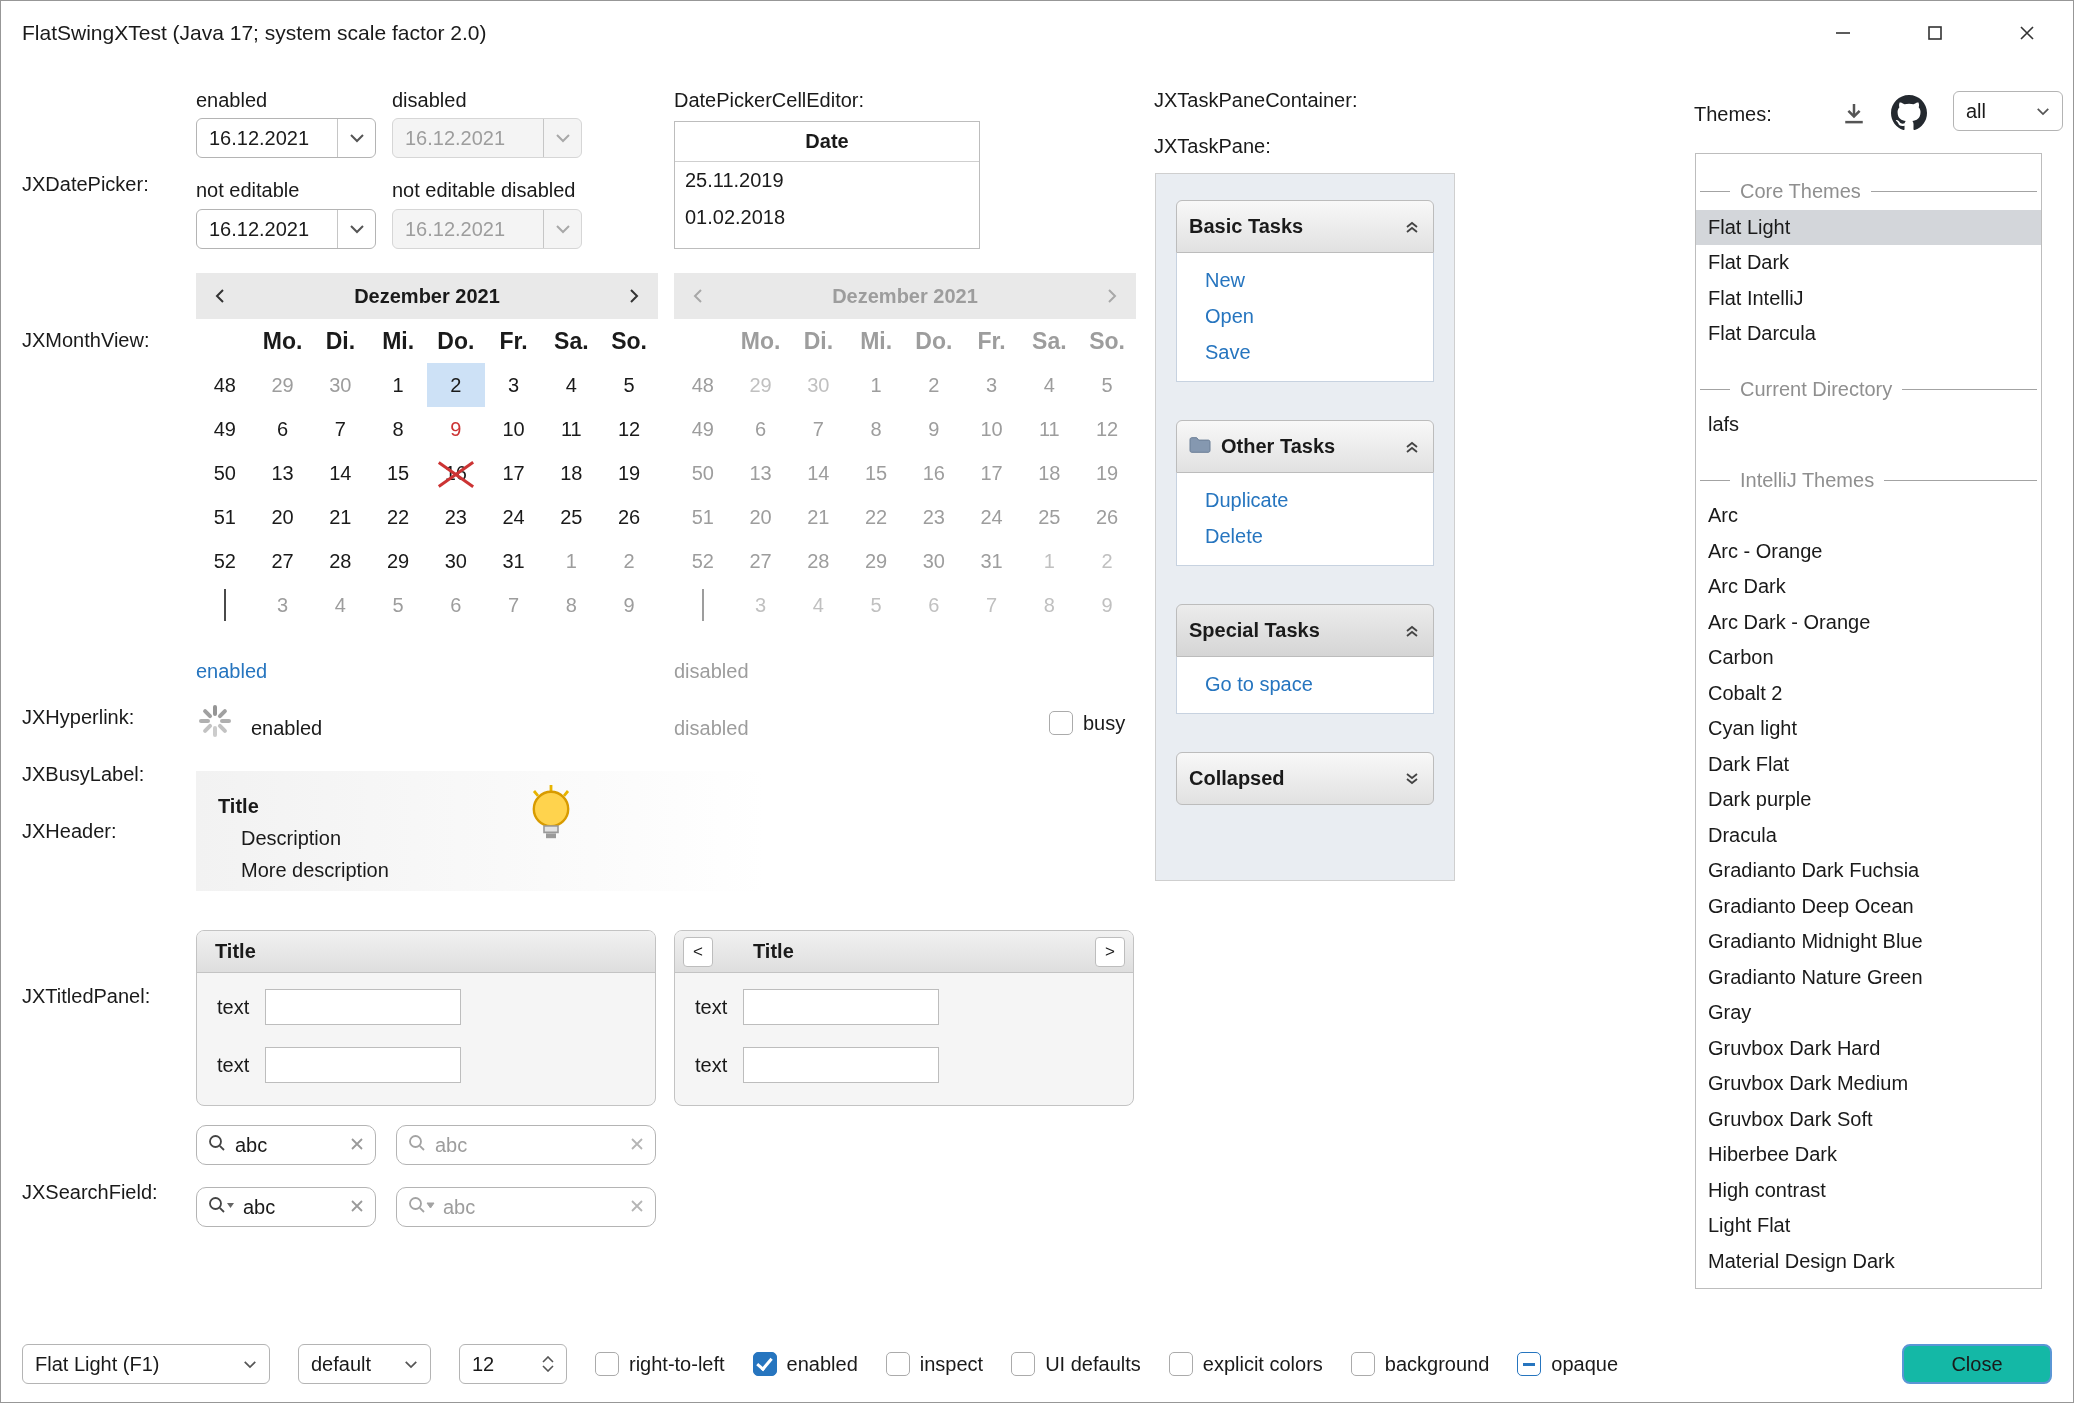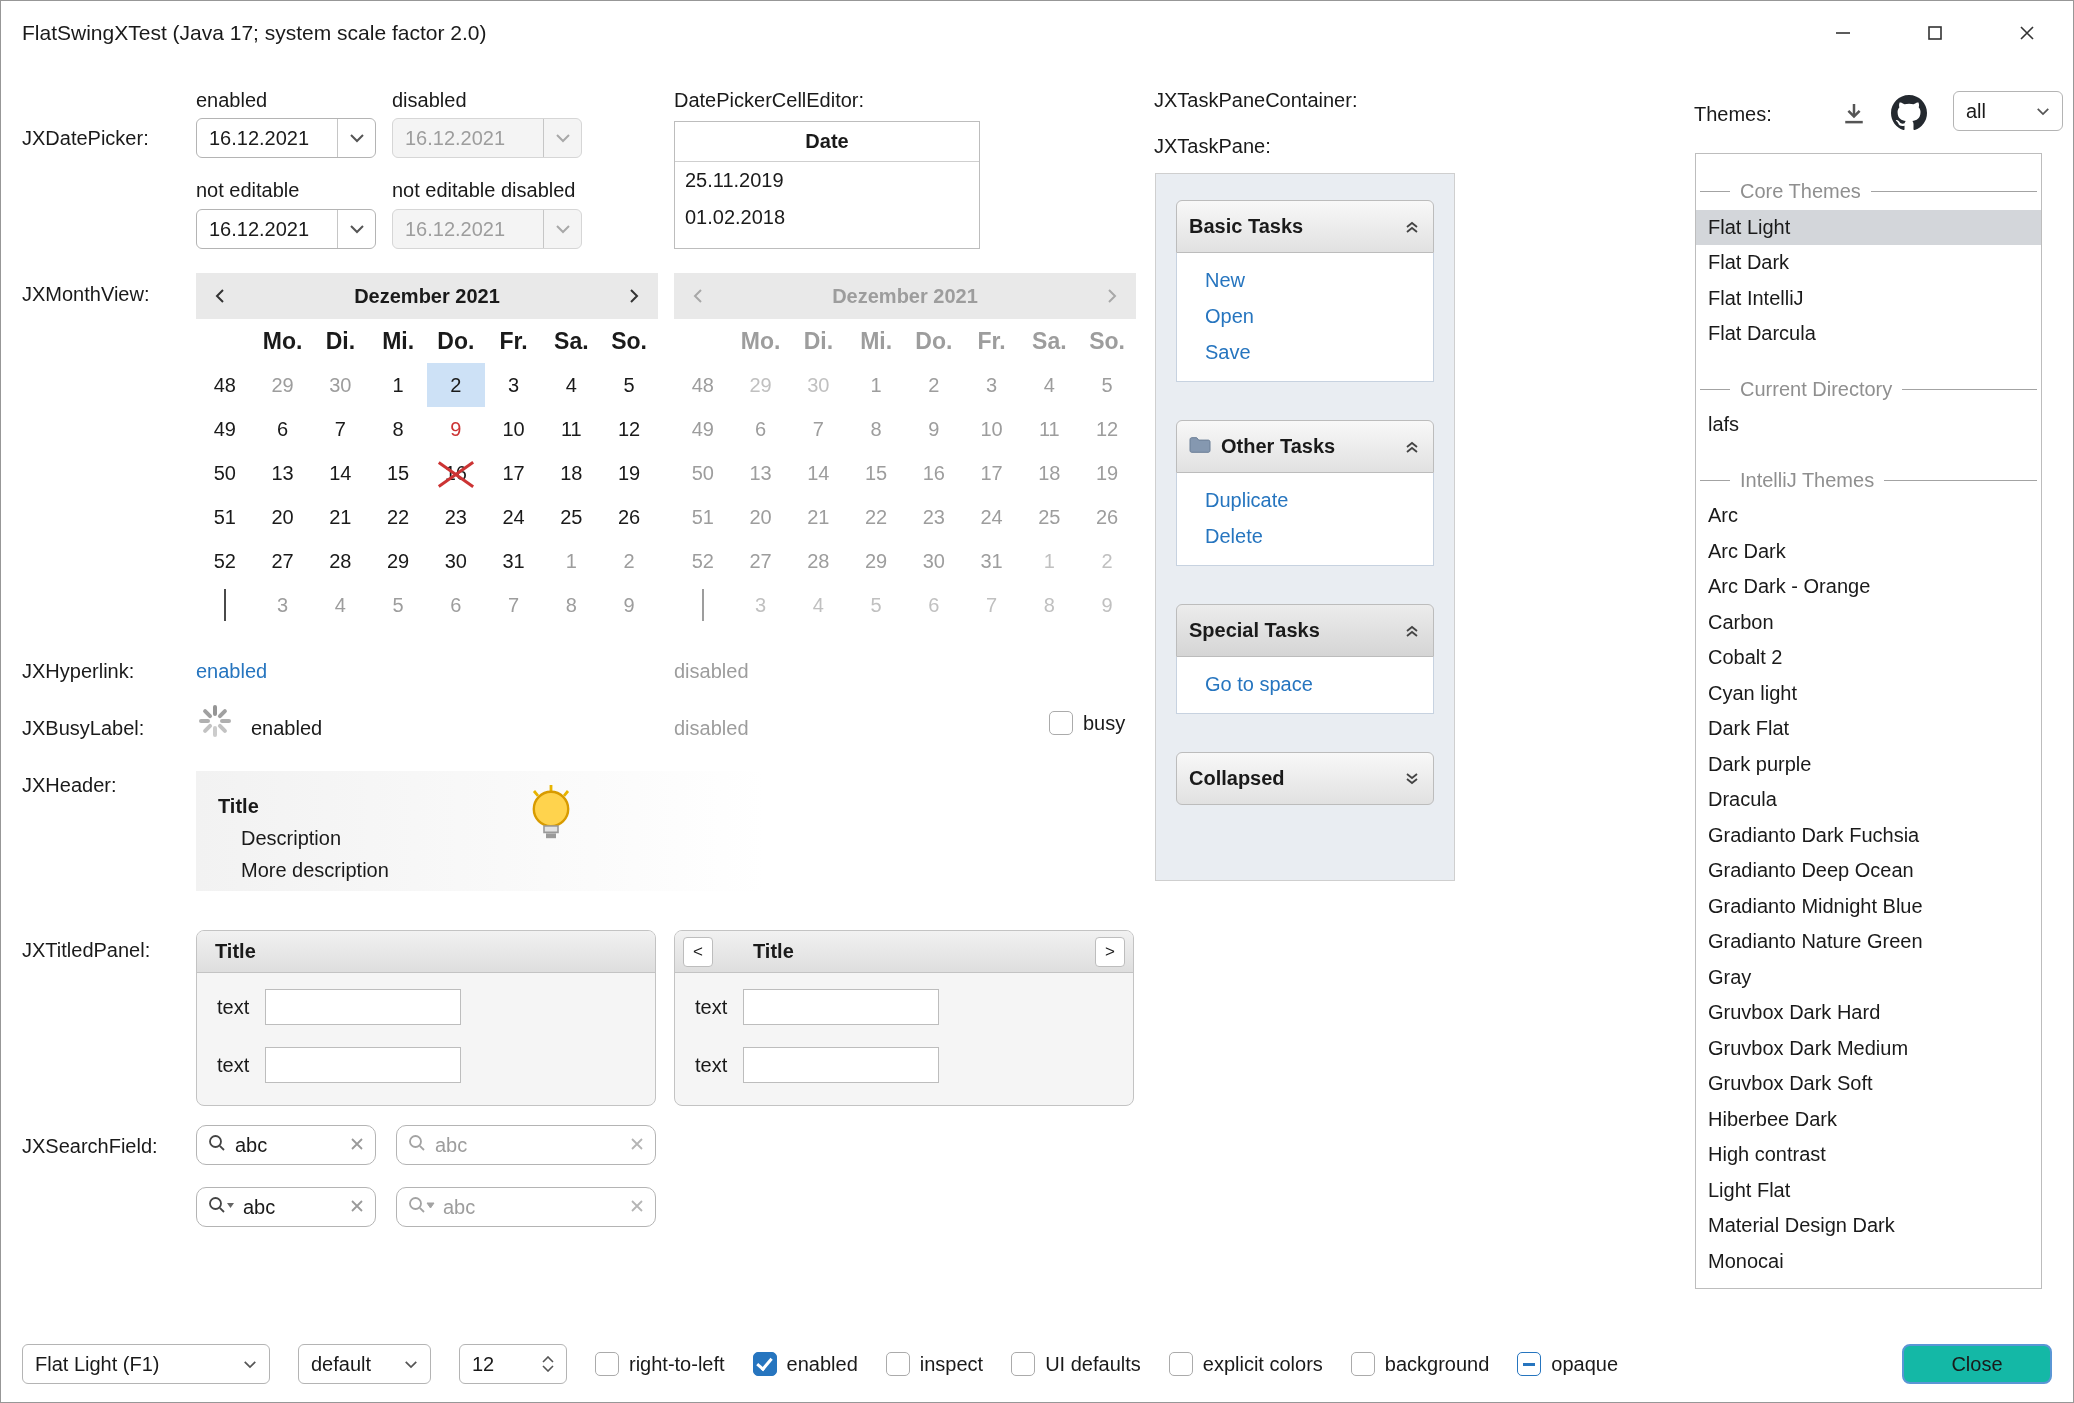--- a/index.html
+++ b/index.html
@@ -8,21 +8,21 @@
             border:1px solid #979797; overflow:hidden; color:#1a1a1a; font-size:20px; }
   .abs { position:absolute; }
 
   
   .titlebar { position:absolute; top:0; left:0; right:0; height:64px; display:flex; align-items:center; background:#fff; }
   .title { margin-left:21px; font-size:21px; }
   .win-controls { margin-left:auto; display:flex; height:100%; }
   .win-btn { width:92px; height:100%; display:flex; align-items:center; justify-content:center; cursor:default; }
 
   
-  .side-label { position:absolute; left:21px; white-space:nowrap; }
+  .side-label { position:absolute; left:21px; white-space:nowrap;margin-top:46px; }
 
   
   .flabel { position:absolute; white-space:nowrap; }
   .picker { position:absolute; height:40px; background:#fff; border:1px solid #b4b4b4; border-radius:6px;
             display:flex; align-items:center; }
   .picker .val { flex:1; padding-left:12px; }
   .picker .pbtn { width:38px; align-self:stretch; border-left:1px solid #c6c6c6; display:flex; align-items:center; justify-content:center; }
   .picker.disabled { background:#f4f4f4; border-color:#d6d6d6; color:#9d9d9d; }
   .picker.disabled svg path { stroke:#a8a8a8; }
 
@@ -500,20 +500,23 @@
         <li class="titem">
           <span>lafs</span>
         </li>
         <li class="titem sep">
           <span>IntelliJ Themes</span>
         </li>
         <li class="titem">
           <span>Arc</span>
         </li>
         <li class="titem">
+          <span>Arc - Orange</span>
+        </li>
+        <li class="titem">
           <span>Arc Dark</span>
         </li>
         <li class="titem">
           <span>Arc Dark - Orange</span>
         </li>
         <li class="titem">
           <span>Carbon</span>
         </li>
         <li class="titem">
           <span>Cobalt 2</span>

